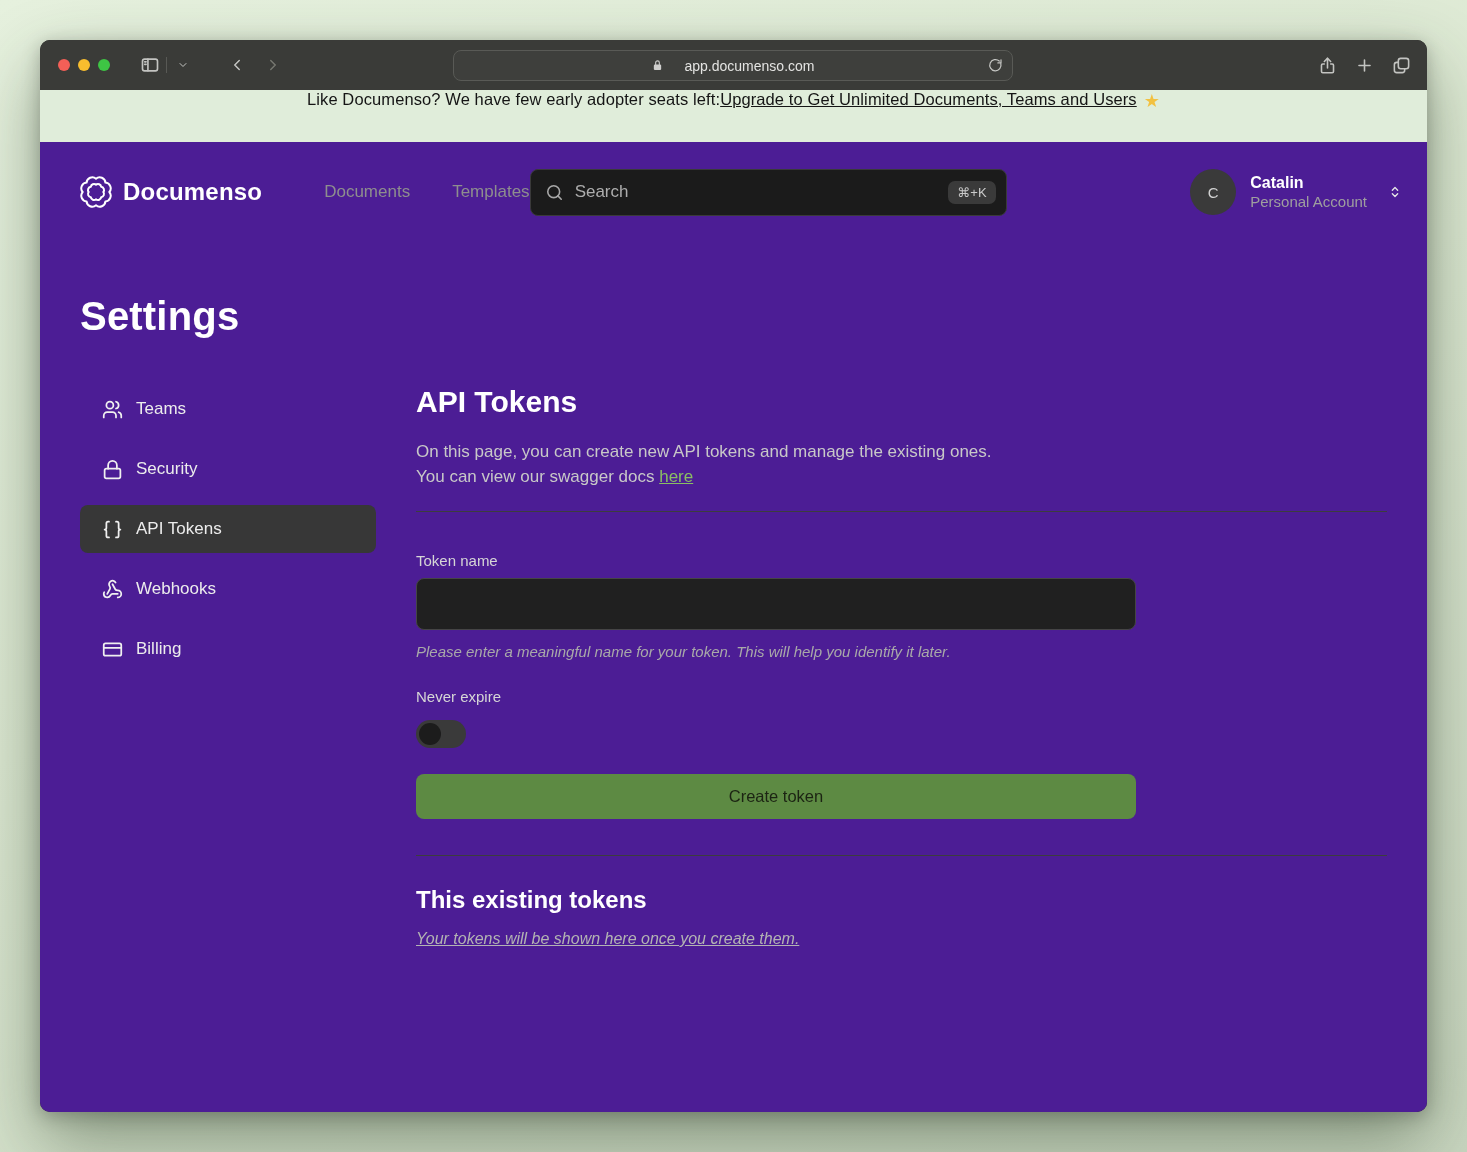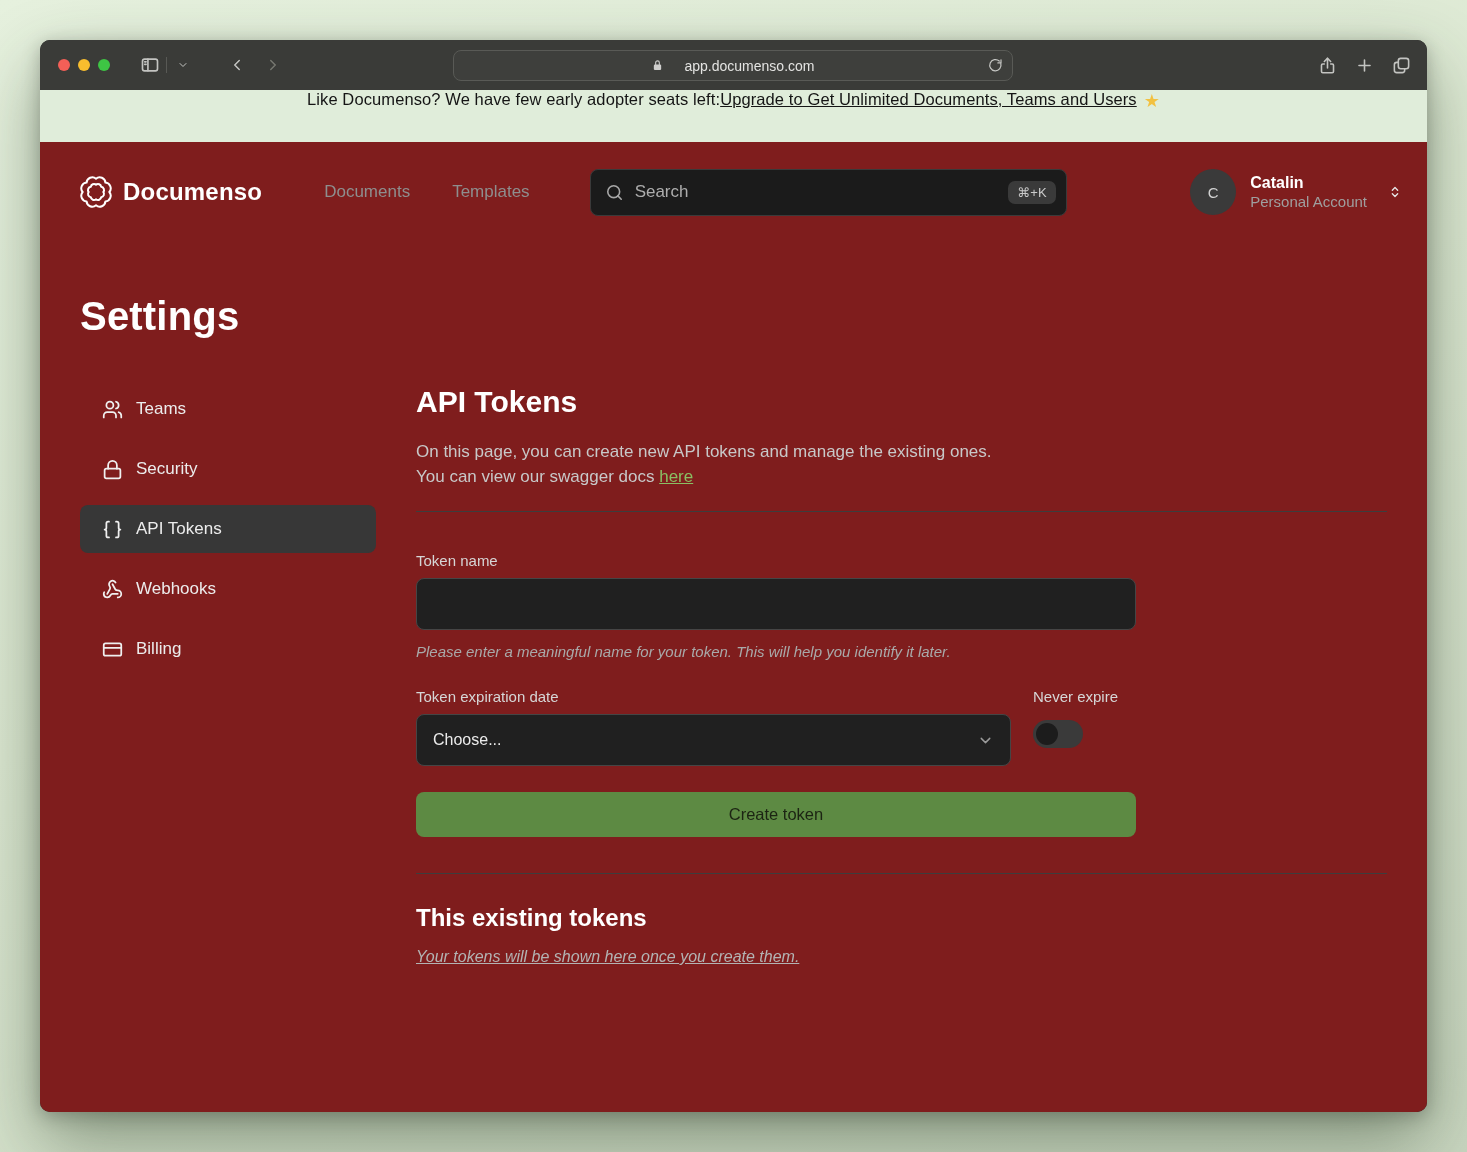--- a/index.html
+++ b/index.html
@@ -41,29 +41,29 @@
   
   .banner {
     height:52px; flex:0 0 52px; background:#e0edda;
     display:flex; justify-content:center;
     font-size:16.5px; color:#151515; font-weight:500; letter-spacing:.1px;
   }
   .banner a { color:#151515; text-decoration:underline; cursor:pointer; }
   .banner .star { color:#f2c141; margin-left:7px; font-size:18px; }
 
   
-  .app { flex:1; background:#7f1d1d; color:#fff; display:flex; flex-direction:column; }
+  .app { flex:1; background:#4c1d95; color:#fff; display:flex; flex-direction:column; }
 
   .app-header { height:100px; flex:0 0 100px; display:flex; align-items:center; padding:0 24px 0 40px; }
   .brand { display:flex; align-items:center; gap:11px; color:#fff; }
   .brand-name { font-size:24px; font-weight:700; letter-spacing:.2px; }
   .main-nav { display:flex; gap:42px; margin-left:62px; }
   .main-nav .nav-link { color:#8e8e8e; font-size:17px; font-weight:500; cursor:pointer; }
   .search-box {
-    margin-left:60px; width:477px; height:47px; background:#1b1b1b;
+    width:477px; height:47px; background:#1b1b1b;
     border:1px solid #3a3a3a; border-radius:8px;
     display:flex; align-items:center; padding:0 10px 0 14px; gap:11px; color:#a8a8a8;
   }
   .search-box input {
     flex:1; background:transparent; border:none; outline:none;
     color:#e4e4e4; font-size:17px; font-family:"Liberation Sans", sans-serif;
   }
   .search-box input::placeholder { color:#adadad; opacity:1; }
   .kbd-badge { background:#3a3a3a; color:#cbcbcb; border-radius:7px; padding:4px 9px; font-size:13px; font-weight:500; }
   .account { margin-left:auto; display:flex; align-items:center; gap:14px; cursor:pointer; }
@@ -292,31 +292,20 @@
           <span>On this page, you can create new API tokens and manage the existing ones.</span><br>
           <span>You can view our swagger docs </span><a class="doc-link">here</a>
         </p>
         <div class="h-divider"></div>
 
         <div class="field-label">Token name</div>
         <input class="text-input" type="text" value="" style="">
         <div class="field-hint">Please enter a meaningful name for your token. This will help you identify it later.</div>
 
         <div class="exp-row">
-          <div class="exp-left">
-            <div class="exp-label">Token expiration date</div>
-            <div class="select-box">
-              <span class="select-value">Choose...</span>
-              <span class="select-chevron">
-                <svg class="ic" width="17" height="17" viewBox="0 0 24 24" stroke-width="1.8">
-                    <path d="m6 9 6 6 6-6"></path>
-                  </svg>
-              </span>
-            </div>
-          </div>
           <div class="exp-right">
             <div class="exp-label">Never expire</div>
             <div class="toggle">
               <span class="toggle-knob"></span>
             </div>
           </div>
         </div>
 
         <button class="create-btn">Create token</button>
 

